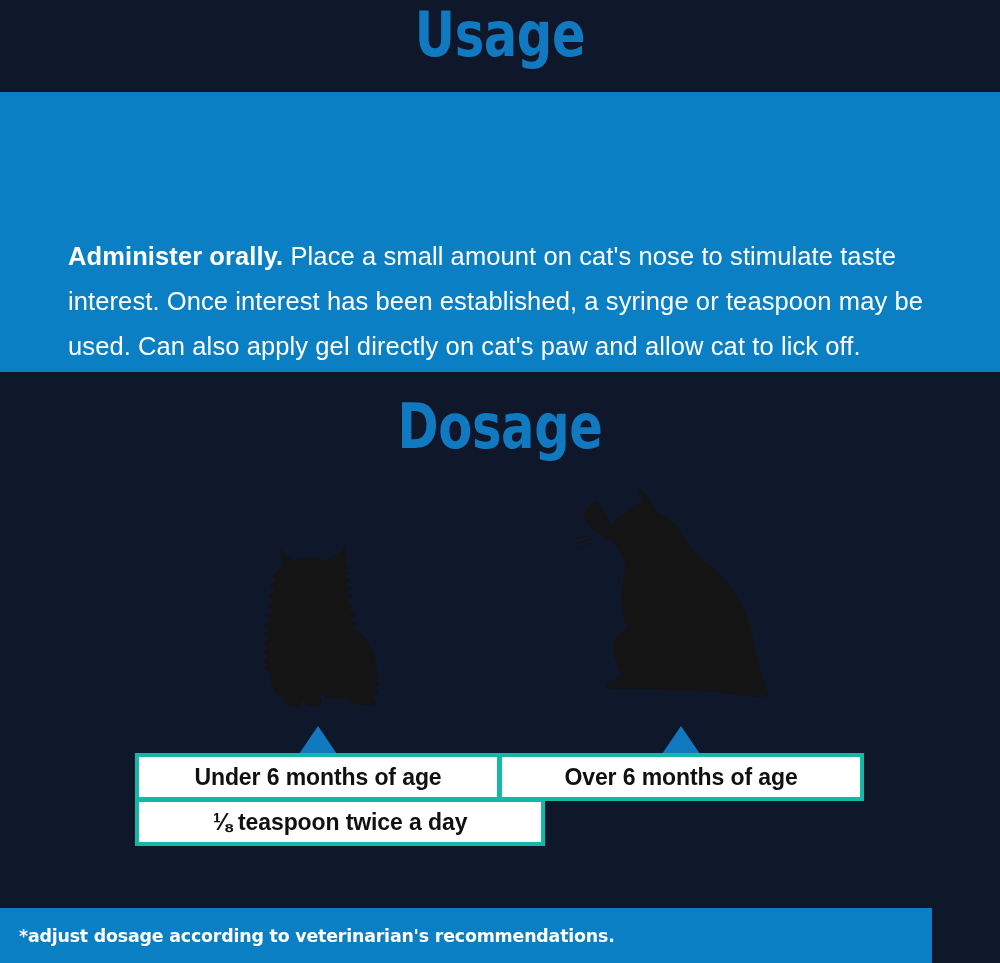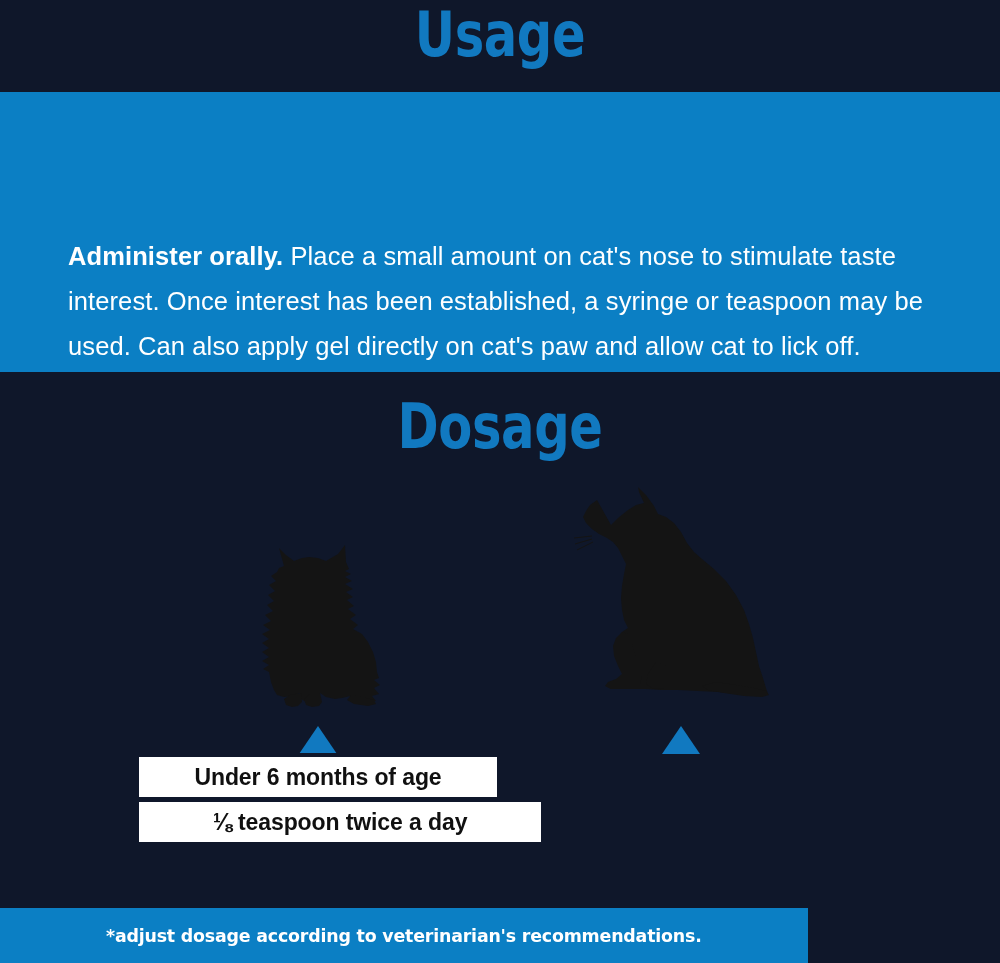--- a/index.html
+++ b/index.html
@@ -102,21 +102,21 @@
     top: 753px;
     width: 729px;
     height: 94px;
     border-collapse: separate;
     border-spacing: 0;
   }
 
   .dosage-table .cell {
     position: absolute;
     background: #ffffff;
-    border: 4px solid #0f172a;
+    border: 4px solid #14b8a6;
     display: flex;
     align-items: center;
     justify-content: center;
     text-align: right;
     color: #101010;
     font-family: "Liberation Sans", sans-serif;
     font-size: 23px;
     font-weight: bold;
     letter-spacing: -0.1px;
     white-space: nowrap;
@@ -126,26 +126,26 @@
   #cell-age-under   { left: 0px;   top: 0px;  width: 366px; height: 48px; }
   #cell-age-over    { left: 363px; top: 0px;  width: 366px; height: 48px; }
   #cell-dose-under  { left: 0px;   top: 45px; width: 410px; height: 48px; }
   #cell-dose-over   { left: 363px; top: 45px; width: 366px; height: 48px; }
 
   
   .footer-band {
     position: absolute;
     left: 0;
     top: 908px;
-    width: 808px;
+    width: 932px;
     height: 55px;
     background: #0b7fc4;
     display: flex;
     align-items: center;
-    justify-content: center;
+    justify-content: flex-start;
   }
 
   .footer-note {
     color: #ffffff;
     font-family: "DejaVu Sans", sans-serif;
     font-weight: bold;
     font-size: 18.5px;
     letter-spacing: -0.2px;
     transform: scaleX(0.94);
     white-space: nowrap;
@@ -247,20 +247,21 @@
         M 150 196 L 170 199 L 188 202 L 200 205 L 203 209
         L 196 211 L 178 210 L 158 207 L 142 204 L 136 200 Z"></path>
     </svg>
   </div>
 
   <div class="pointer-arrow" id="arrow-left"></div>
   <div class="pointer-arrow" id="arrow-right"></div>
 
   <div class="dosage-table">
     <div class="cell" id="cell-age-under">Under 6 months of age</div>
+    <div class="cell" id="cell-age-over">Over 6 months of age</div>
     <div class="cell" id="cell-dose-under">⅛ teaspoon twice a day</div>
   </div>
 
   <div class="footer-band">
     <div class="footer-note">*adjust dosage according to veterinarian's recommendations.</div>
   </div>
 
 </div>
 
 </body></html>

